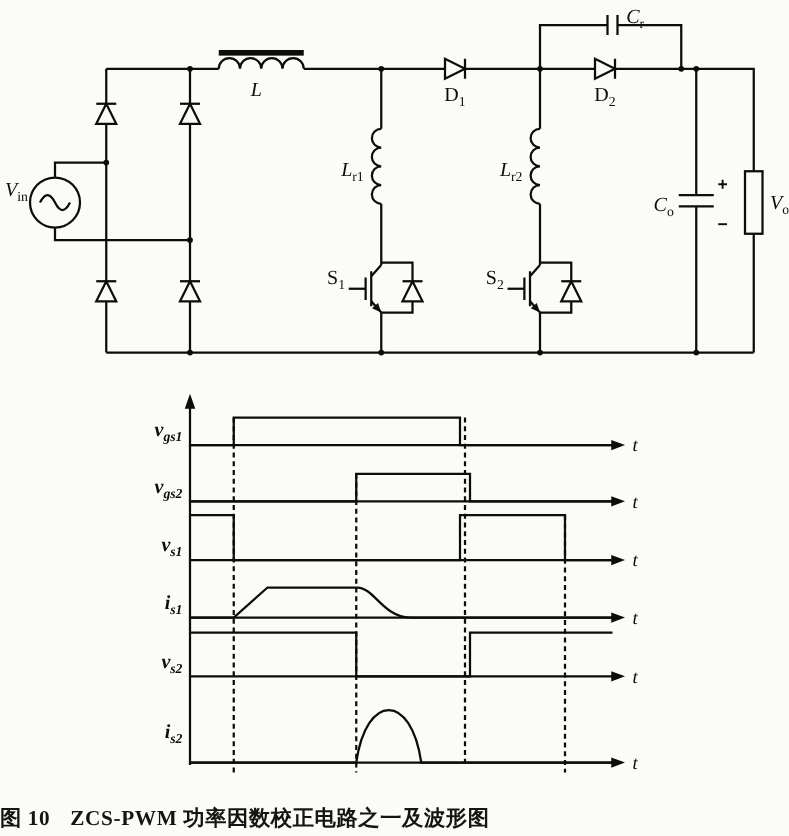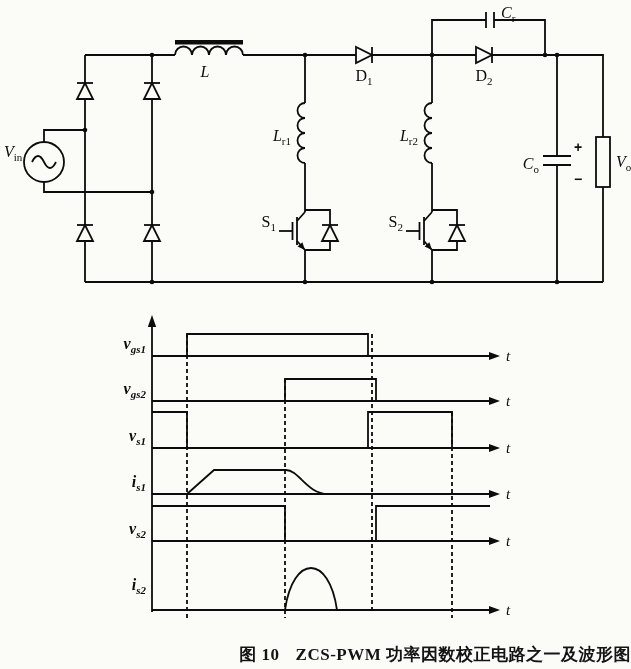--- a/index.html
+++ b/index.html
@@ -7,21 +7,21 @@
   .figure{position:relative;width:631px;height:669px;background:#fbfbf8;overflow:hidden;}
   svg{display:block;}
   .stroke{stroke:#0c0c0c;stroke-width:1.8;fill:none;}
   .clbl{font:italic 16px "Liberation Serif","DejaVu Serif",serif;fill:#0c0c0c;}
   .clbl .sub{font-size:11px;}
   .up{font-style:normal;}
   .wlbl{font:italic bold 16px "Liberation Serif","DejaVu Serif",serif;fill:#0c0c0c;}
   .wlbl .sub{font-size:11px;}
   .tlbl{font:italic 15px "Liberation Serif","DejaVu Serif",serif;fill:#0c0c0c;}
   .sign{font:bold 14px "Liberation Sans","DejaVu Sans",sans-serif;fill:#0c0c0c;}
-  .caption{position:absolute;top:643px;left:0;width:631px;text-align:right;
+  .caption{position:absolute;top:643px;left:0;width:631px;text-align:left;
            font:bold 17px "Liberation Serif","DejaVu Serif",serif;color:#141414;letter-spacing:.5px;}
   .caption .fig-no{margin-right:16px;}
 </style>
 </head>
 <body>
 
 <div class="figure">
 
 <svg width="631" height="640" viewBox="0 0 631 640">
 

